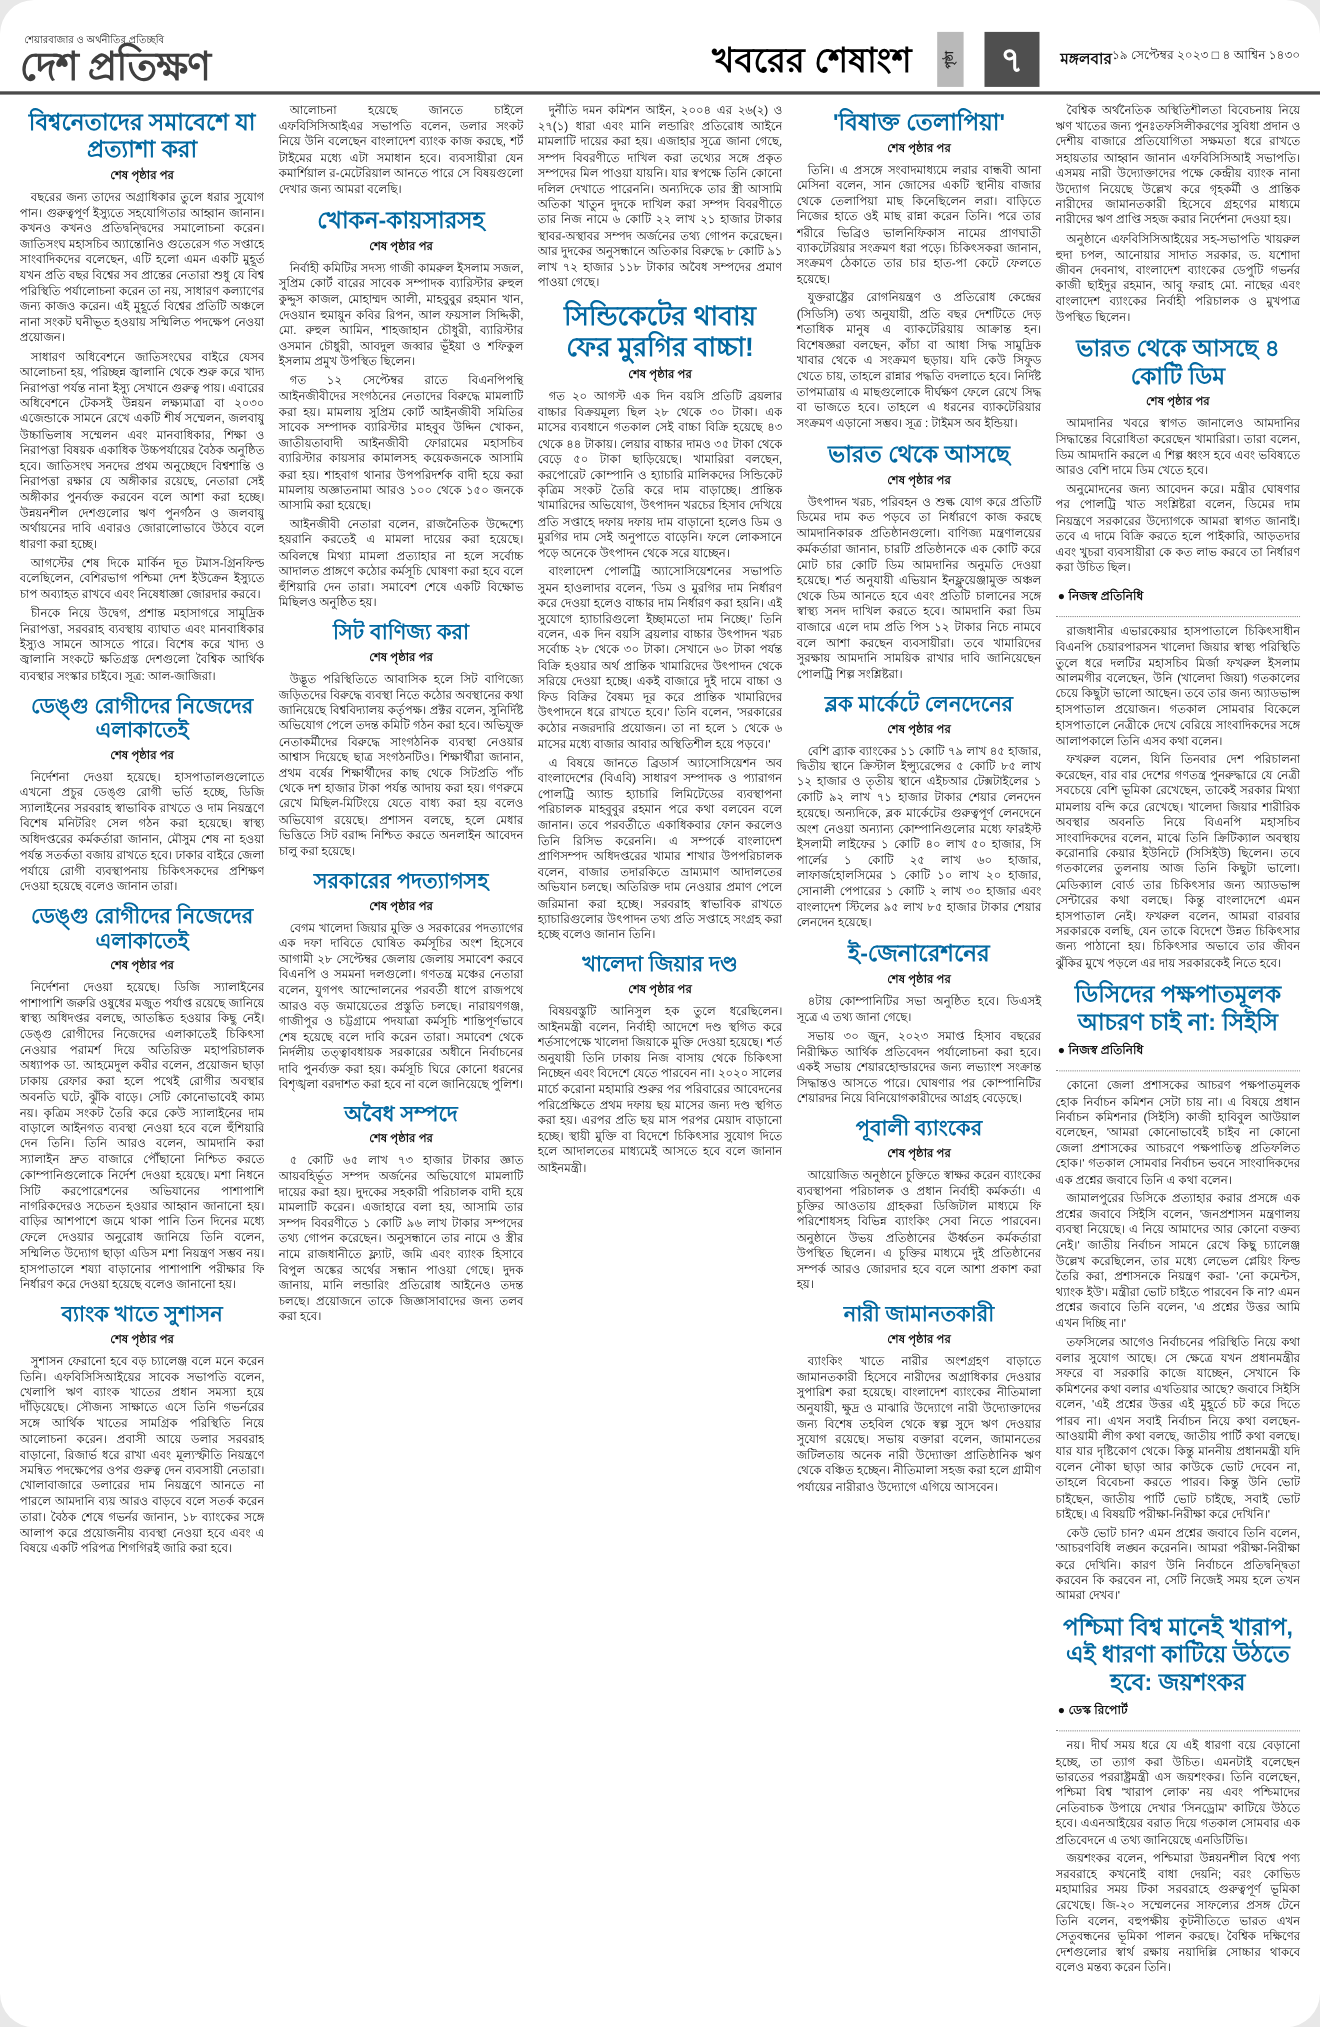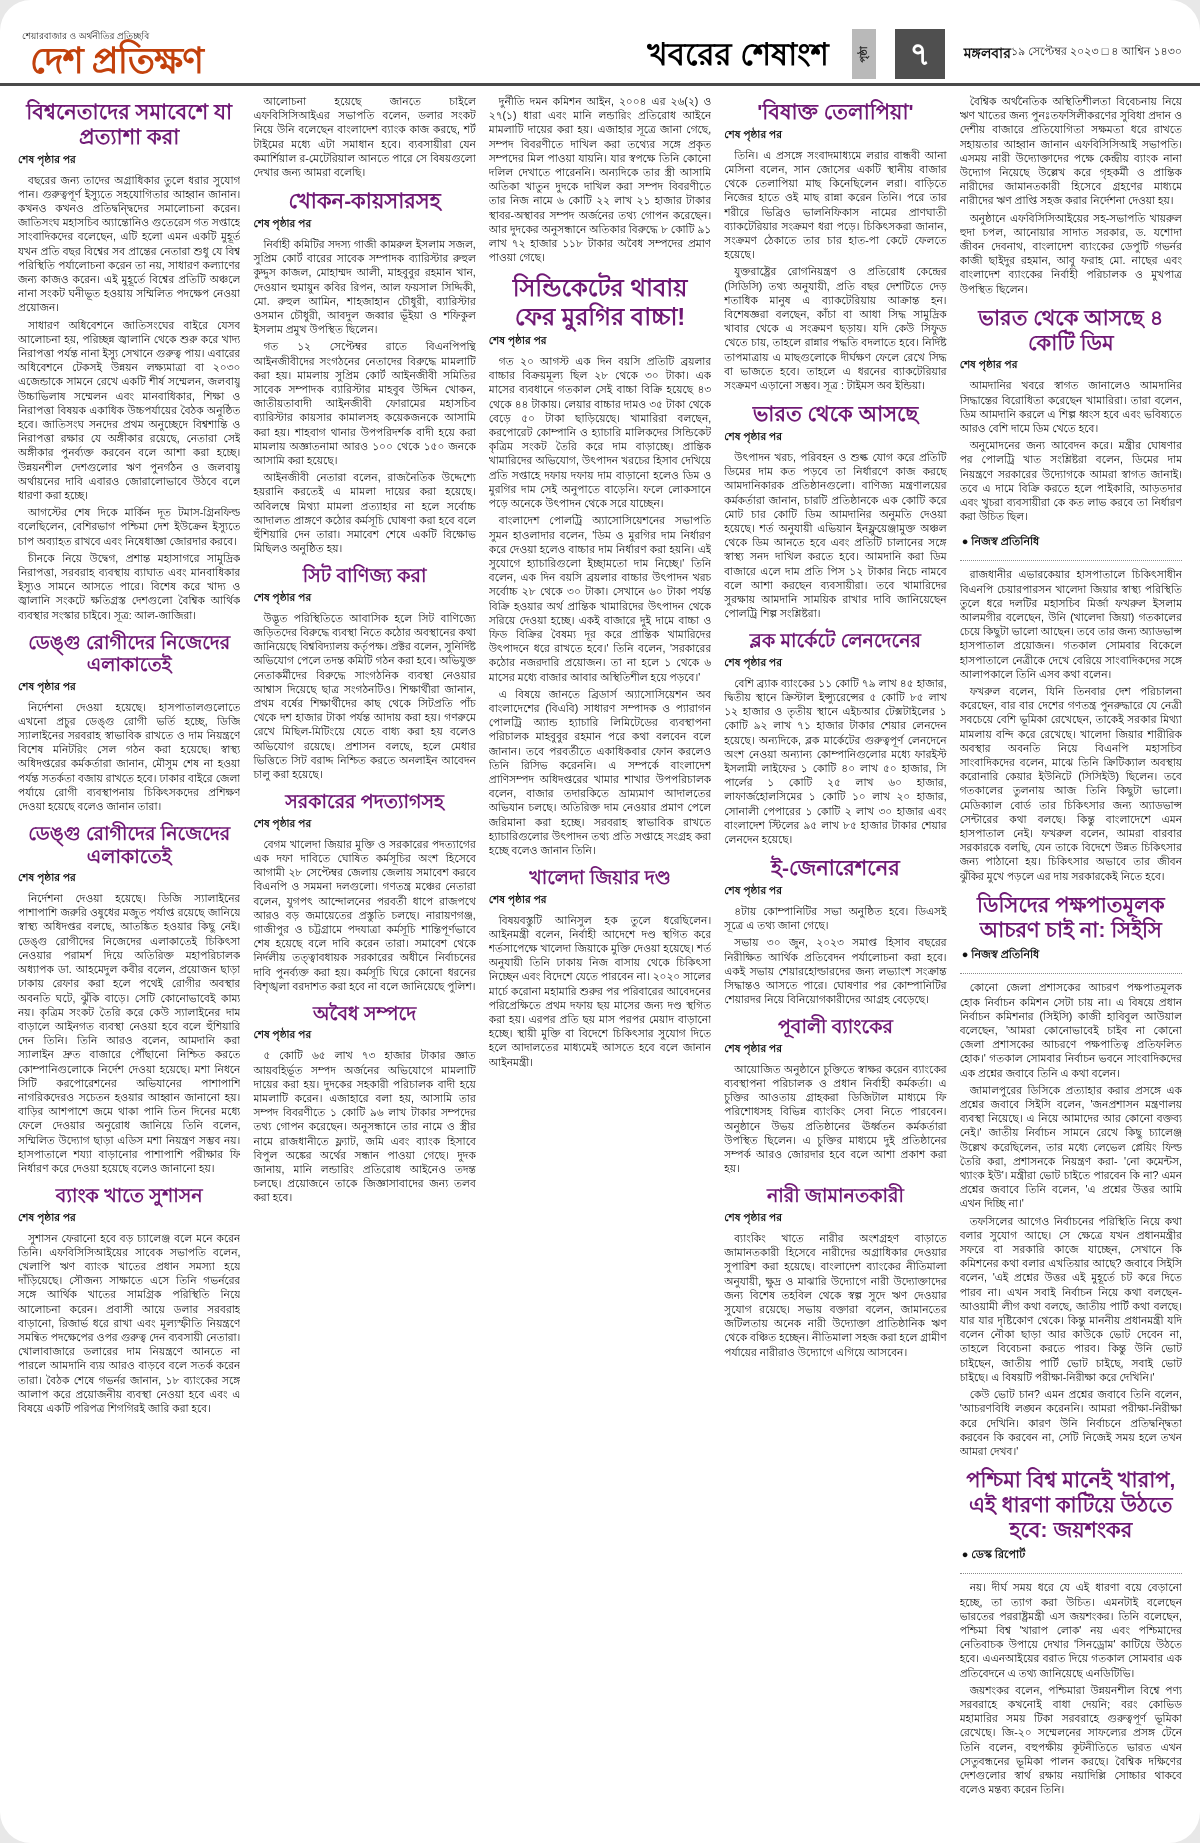--- a/index.html
+++ b/index.html
@@ -8,21 +8,21 @@
     font-family:"Liberation Sans","DejaVu Sans",sans-serif;color:#111;
     position:relative;overflow:hidden;box-sizing:border-box;border-radius:31px;
   }
   
   .header{
     display:flex;justify-content:space-between;align-items:flex-end;
     padding:10px 18px 4px 18px;border-bottom:3px solid #4a4a4a;height:86px;box-sizing:border-box;
   }
   .brand{display:flex;flex-direction:column;line-height:1;}
   .brand .tagline{font-size:9px;color:#222;margin:0 0 2px 4px;}
-  .brand .logo{font-size:36px;font-weight:bold;letter-spacing:-1px;color:#c2410c;margin-left:12px;}
+  .brand .logo{font-size:36px;font-weight:bold;letter-spacing:-1px;color:#404040;}
   .head-right{display:flex;align-items:center;gap:19px;}
   .section-title{font-size:31px;font-weight:bold;color:#000;margin-right:4px;line-height:1;}
   .page-word-box{
     width:24px;height:50px;background:#b9b9b9;display:flex;align-items:center;justify-content:center;
   }
   .page-word-box span{
     transform:rotate(-90deg);font-size:10px;font-weight:bold;color:#222;white-space:nowrap;
   }
   .page-num-box{
     width:50px;height:50px;background:#4f4f4f;display:flex;align-items:center;justify-content:center;
@@ -31,26 +31,26 @@
   .dateblock{display:flex;justify-content:flex-end;padding-bottom:2px;min-width:190px;}
   .dateblock .day{font-size:14px;font-weight:bold;line-height:1.3;}
   .dateblock .date{font-size:11px;line-height:1.4;color:#222;}
   
   .columns{
     display:flex;gap:13px;padding:8px 18px 0 18px;box-sizing:border-box;
   }
   .col{flex:1 1 0;height:1738px;overflow:hidden;min-width:0;}
   article{margin:0 0 10px 0;}
   .hl{
-    font-weight:bold;text-align:center;margin:6px 2px 2px 2px;line-height:1.18;color:#701a75;
+    font-weight:bold;text-align:center;margin:6px 2px 2px 2px;line-height:1.18;color:#0369a1;
   }
   .hl.xl{font-size:24px;}
   .hl.lg{font-size:21px;}
   .hl.md{font-size:19px;}
-  .kicker{font-size:10.5px;font-weight:bold;text-align:left;margin:1px 0 4px 0;}
+  .kicker{font-size:10.5px;font-weight:bold;text-align:center;margin:1px 0 4px 0;}
   .byline{
     font-size:11px;font-weight:bold;text-align:left;margin:4px 0 6px 0;
     padding:0 0 8px 2px;border-bottom:1px dotted #888;
   }
   .body p{
     font-size:10.6px;line-height:14.2px;text-align:justify;margin:0 0 3px 0;
     text-indent:10px;word-break:break-word;
   }
 </style>
 </head>

